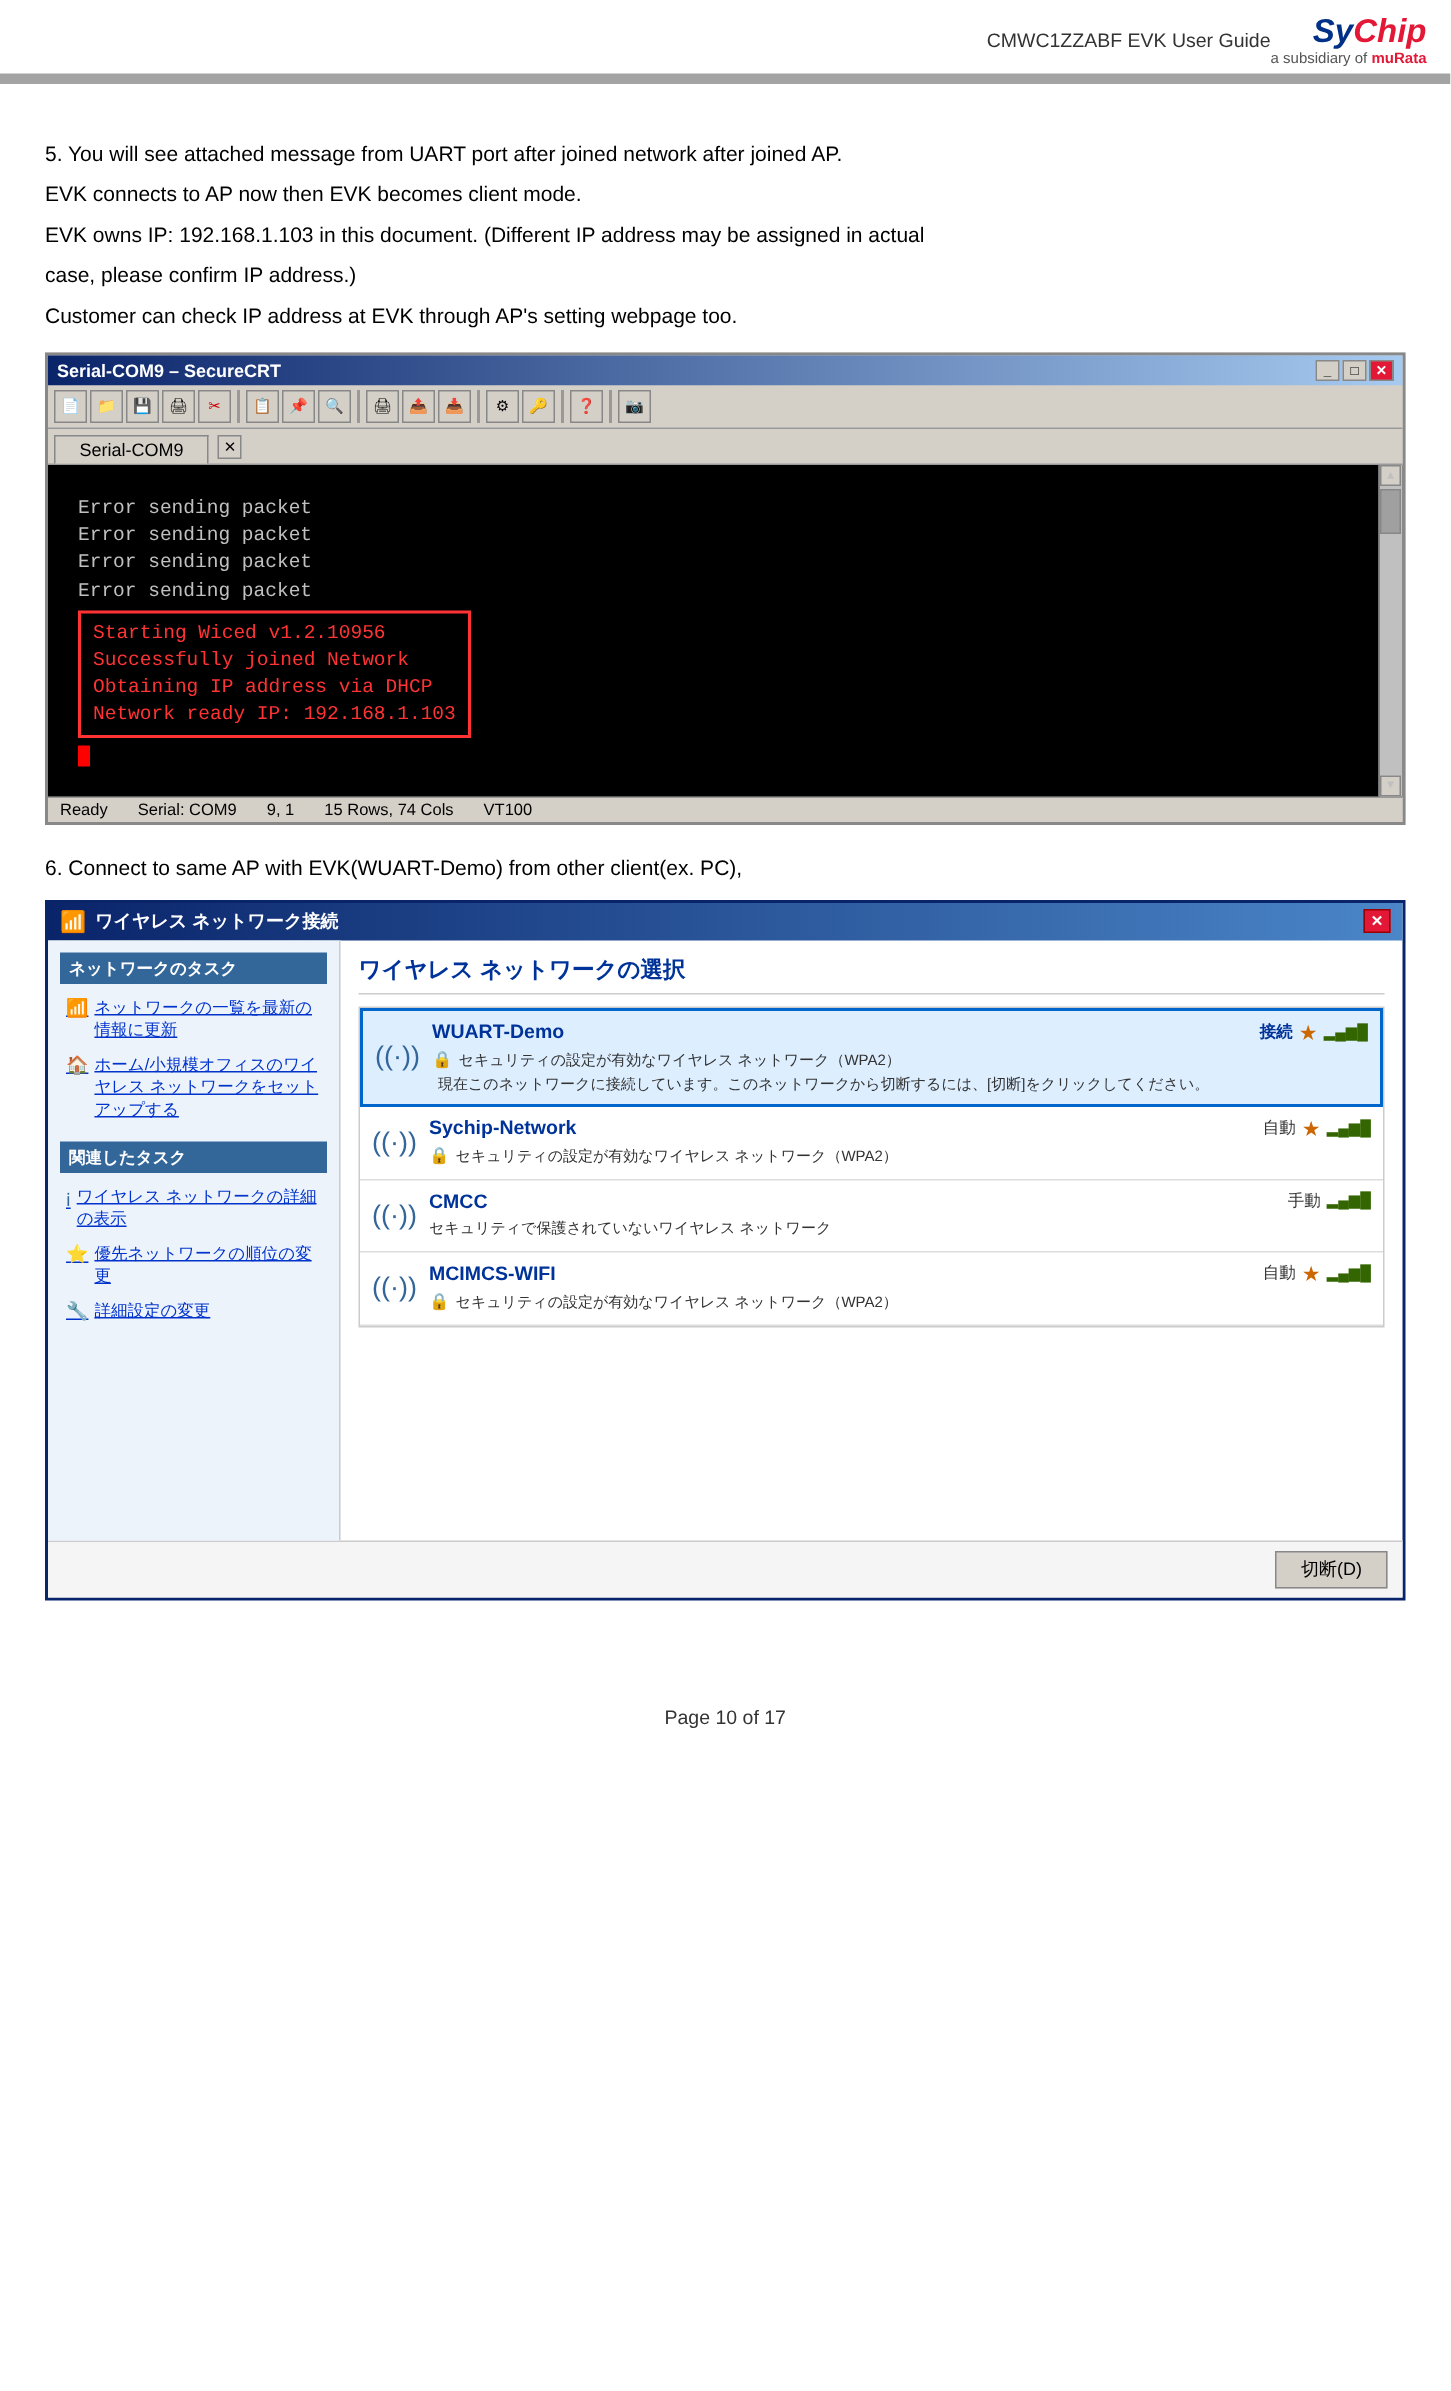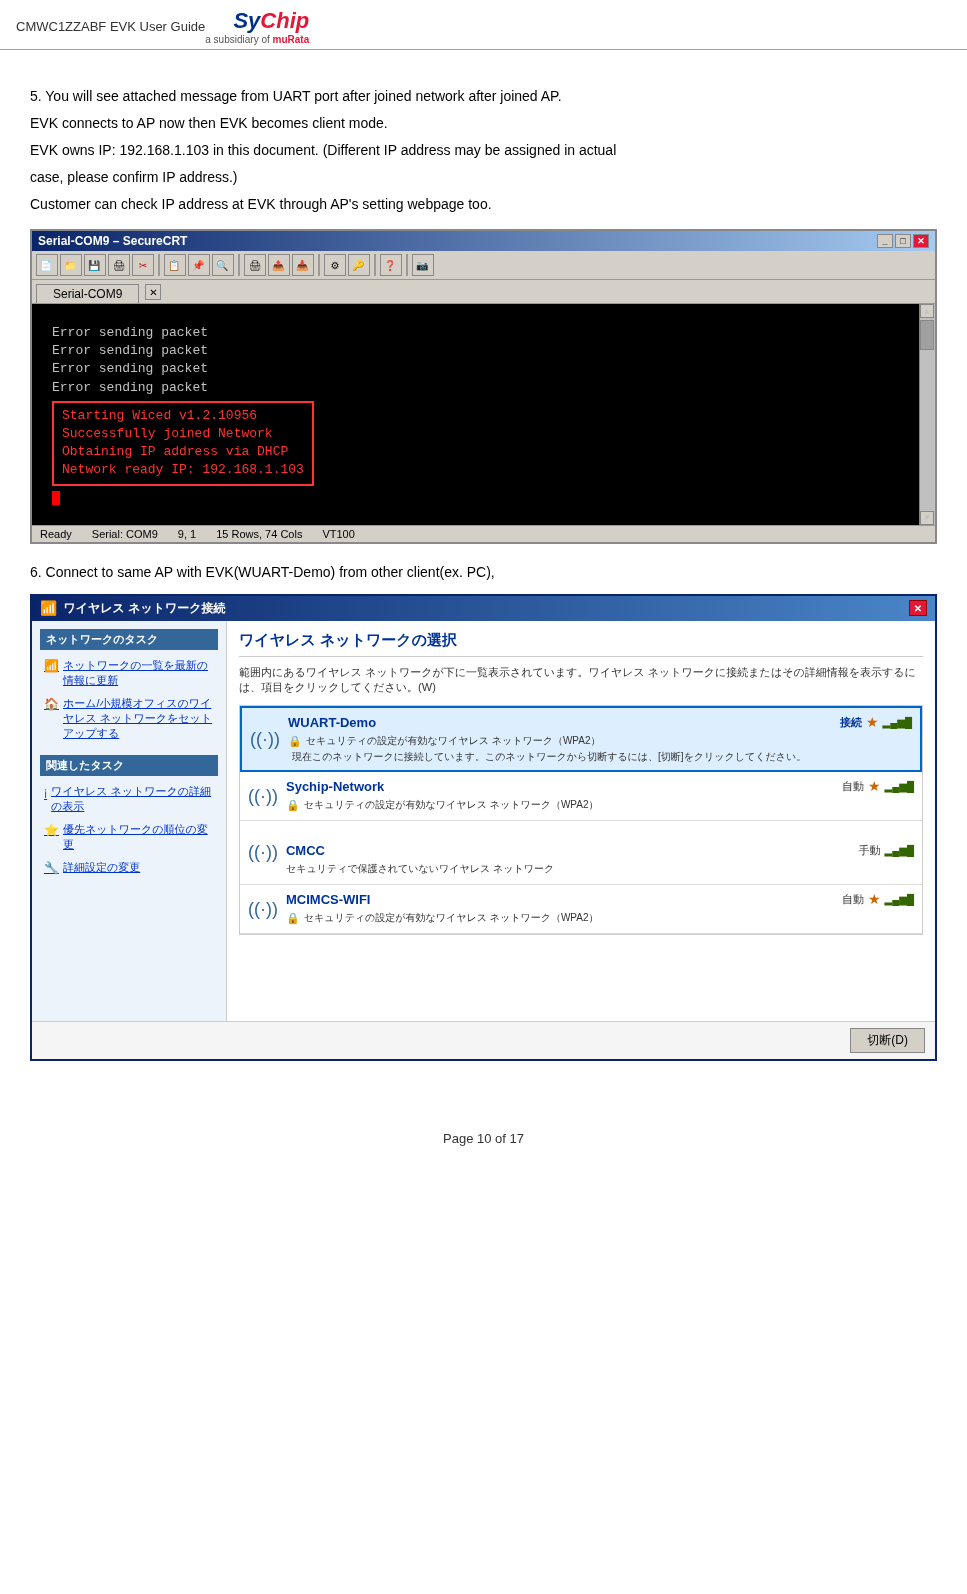--- a/index.html
+++ b/index.html
@@ -9,24 +9,24 @@
       background: #fff;
       font-family: Arial, sans-serif;
       font-size: 14px;
       color: #000;
       position: relative;
     }
 
     
     .header {
       display: flex;
-      justify-content: flex-start;
+      justify-content: flex-end;
       align-items: center;
       padding: 8px 16px 4px 16px;
-      border-bottom: 1px solid #a3a3a3;
+      border-bottom: 7px solid #a3a3a3;
     }
     .header-title {
       font-size: 13px;
       color: #333;
     }
     .logo-area {
       display: flex;
       flex-direction: column;
       align-items: flex-end;
     }
@@ -553,21 +553,20 @@
           </div>
           <div class="wifi-sidebar-link">
             <span class="wifi-sidebar-link-icon">🔧</span>
             <span>詳細設定の変更</span>
           </div>
         </div>
       </div>
 
       <div class="wifi-main">
         <div class="wifi-main-title">ワイヤレス ネットワークの選択</div>
-        <div class="wifi-desc">範囲内にあるワイヤレス ネットワークが下に一覧表示されています。ワイヤレス ネットワークに接続またはその詳細情報を表示するには、項目をクリックしてください。(W)</div>
 
         <div class="wifi-network-list">
 
           <div class="wifi-network-item selected">
             <div class="wifi-network-row">
               <span class="wifi-antenna-icon">((·))</span>
               <div style="flex:1;">
                 <div class="wifi-network-header">
                   <span class="wifi-network-name">WUART-Demo</span>
                   <div style="display:flex; align-items:center; gap:4px;">
@@ -601,21 +600,21 @@
                   <span class="wifi-lock-icon">🔒</span>
                   <span>セキュリティの設定が有効なワイヤレス ネットワーク（WPA2）</span>
                 </div>
               </div>
             </div>
           </div>
 
           <div class="wifi-network-item">
             <div class="wifi-network-row">
               <span class="wifi-antenna-icon">((·))</span>
-              <div style="flex:1;margin-top:16px;">
+              <div style="flex:1;">
                 <div class="wifi-network-header">
                   <span class="wifi-network-name">CMCC</span>
                   <div style="display:flex; align-items:center; gap:4px;">
                     <span class="wifi-auto-label">手動</span>
                     <span class="wifi-signal">▂▄▆█</span>
                   </div>
                 </div>
                 <div class="wifi-network-desc">
                   <span>セキュリティで保護されていないワイヤレス ネットワーク</span>
                 </div>

